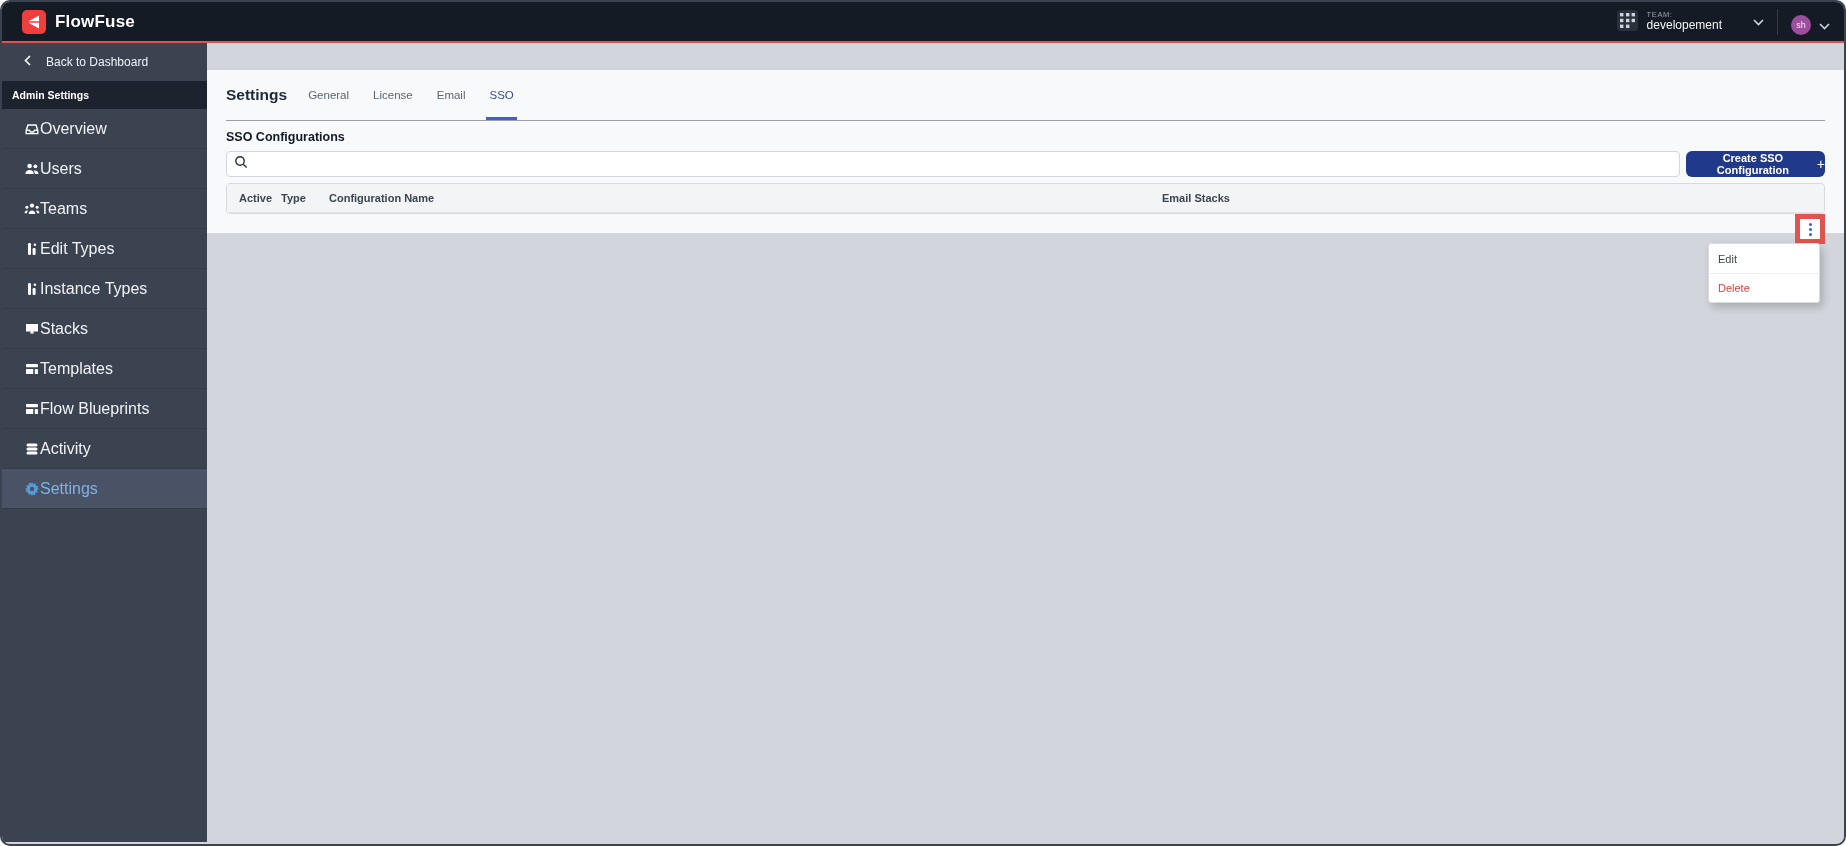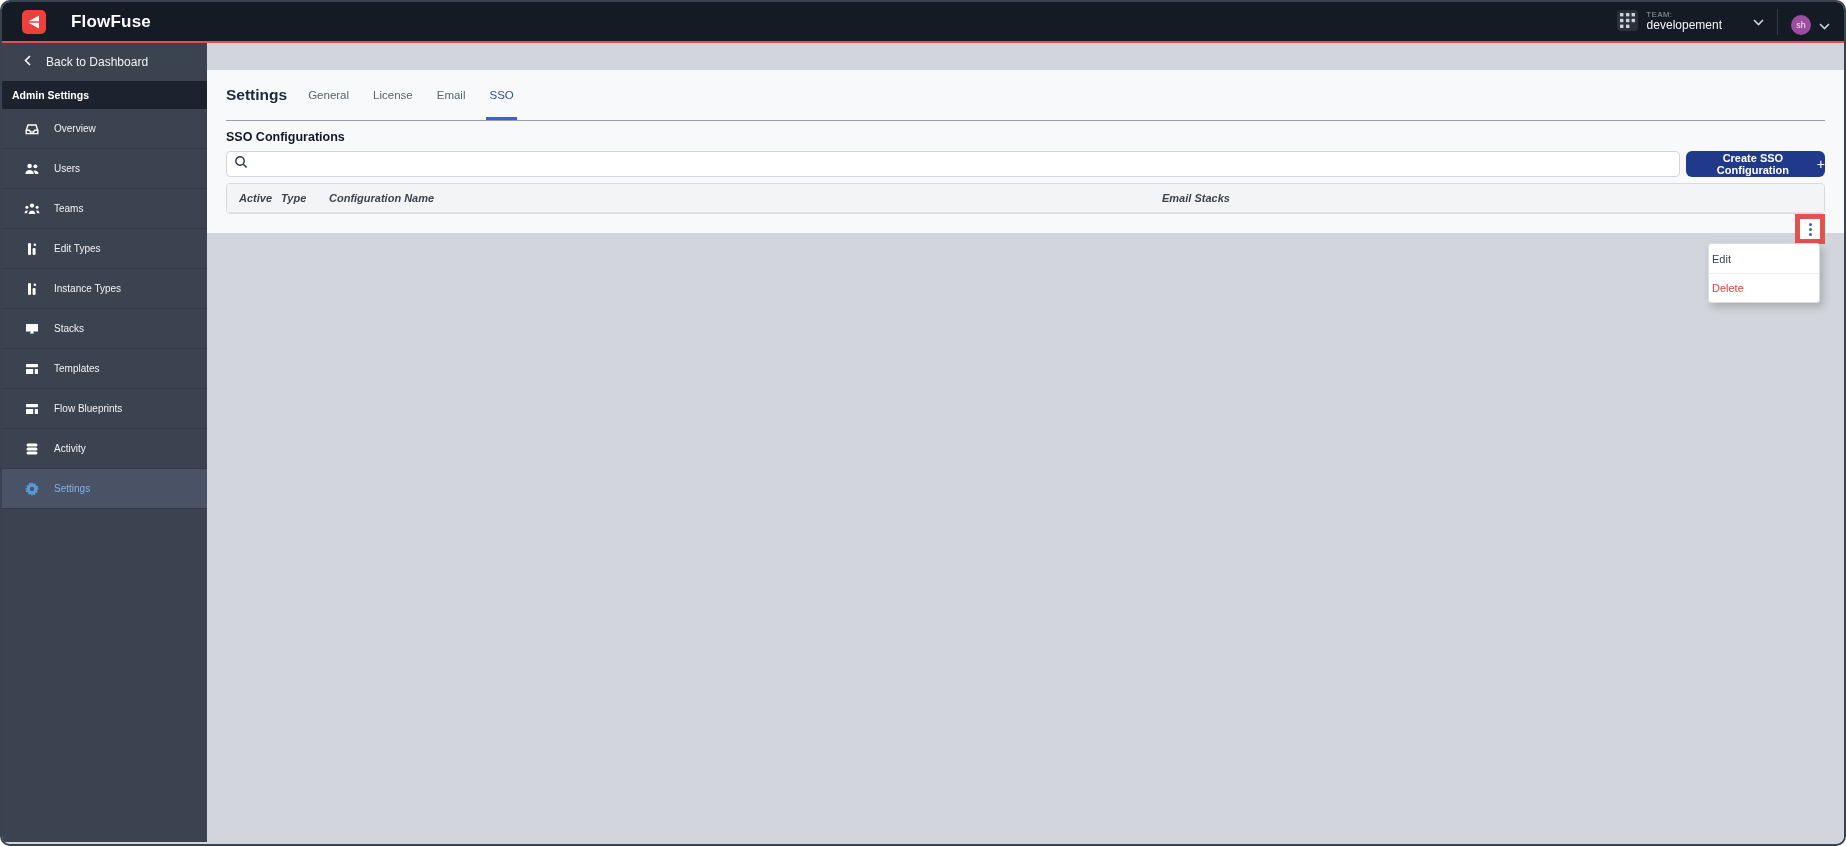--- a/index.html
+++ b/index.html
@@ -9,21 +9,21 @@
     border:2px solid #3a4250; border-radius:10px; overflow:hidden;
     background:#d2d5db;
   }
 
   
   .topbar {
     height:41px; background:#151b24; border-bottom:2px solid #e2514c;
     display:flex; align-items:center; justify-content:space-between;
     padding:0 14px 0 20px;
   }
-  .brand { display:flex; align-items:center; gap:25px; }
+  .brand { display:flex; align-items:center; gap:9px; }
   .brand-logo { width:24px; height:24px; background:#ee3f3c; border-radius:5px;
     display:flex; align-items:center; justify-content:center; }
   .brand-name { color:#ffffff; font-size:17px; font-weight:700; letter-spacing:.2px; }
   .topbar-right { display:flex; align-items:flex-end; gap:13px; }
   .team-chip { display:flex; align-items:center; gap:9px; cursor:pointer; }
   .team-texts { display:flex; flex-direction:column; line-height:1.15; }
   .team-label { font-size:7.5px; color:#9ca3af; letter-spacing:.6px; text-transform:uppercase; }
   .team-name { font-size:12px; color:#f3f4f6; }
   .chev { margin-left:22px; display:flex; }
   .vdiv { width:1px; height:26px; background:#323b49; }
@@ -33,22 +33,22 @@
 
   
   .layout { display:flex; height:799px; }
 
   
   .sidebar { width:205px; background:#3b4351; color:#fff; flex-shrink:0; }
   .back-row { height:38px; display:flex; align-items:center; gap:15px;
     padding-left:22px; font-size:12px; color:#f1f3f5; cursor:pointer; }
   .section-band { height:28px; background:#1d232e; display:flex; align-items:center;
     padding-left:10px; font-size:10.5px; font-weight:700; color:#ffffff; }
-  .nav-item { height:40px; display:flex; align-items:center; gap:14px; padding-left:22px;
-    font-size:10px; color:#f1f3f5; border-bottom:1px solid #343b48; cursor:pointer; }
+  .nav-item { height:40px; display:flex; align-items:center; padding-left:22px;
+    font-size:16px; color:#f1f3f5; border-bottom:1px solid #343b48; cursor:pointer; }
   .nav-item .nicon { width:16px; height:16px; display:flex; color:#ffffff; }
   .nav-item.active { background:#4a5366; color:#80b2e6; }
   .nav-item.active .nicon { color:#549bd8; }
 
   
   .main { flex:1; background:#d2d5db; position:relative; }
   .top-strip { height:27px; }
   .panel { background:#f8f9fb; padding:0 19px 19px 19px; }
   .tabs-row { height:50px; display:flex; align-items:stretch; }
   .page-title { font-size:15.5px; font-weight:700; color:#1f2937;
@@ -64,40 +64,40 @@
   .controls { display:flex; gap:6px; height:26px; }
   .searchbox { flex:1; background:#ffffff; border:1px solid #d3d6dc; border-radius:4px;
     display:flex; align-items:center; gap:6px; padding-left:7px; }
   .searchbox input { border:none; outline:none; flex:1; font-size:11px; background:transparent;
     font-family:"Liberation Sans", sans-serif; color:#1f2937; height:100%; }
   .create-btn { width:139px; background:#21398b; border:none; border-radius:6px; color:#ffffff;
     font-size:11px; font-weight:700; display:flex; align-items:center; justify-content:center;
     gap:8px; cursor:pointer; font-family:"Liberation Sans", sans-serif;padding-left:11px; }
   .create-btn .plus { font-size:14px; font-weight:400; line-height:1; }
 
-  .table { margin-top:6px; border:1px solid #d7dade; border-radius:4px; overflow:hidden;font-style:italic; }
+  .table { margin-top:6px; border:1px solid #d7dade; border-radius:4px; overflow:hidden; }
   .thead { display:flex; align-items:center; background:#f3f4f6; height:29px;
     font-size:11px; font-weight:700; color:#3c4450; border-bottom:1px solid #e2e4e8; }
   .trow { display:flex; align-items:center; background:#fafbfc; height:35px; font-size:11px; }
   .col-active { width:54px; padding-left:12px; }
   .col-type { width:48px; }
   .col-name { width:833px; }
   .col-email { flex:1; }
   .col-actions { width:40px; }
   .cell-link { color:#5b8bd8; cursor:pointer; }
 
   
   .kebab-annotation { position:absolute; left:1793px; top:212px; width:30px; height:30px;
     background:#ffffff; border:5px solid #e0534e; display:flex; flex-direction:column;
     align-items:center; justify-content:center; gap:2px; cursor:pointer; }
   .kebab-annotation .dot { width:3px; height:3px; border-radius:50%; background:#3a62c3; }
   .row-menu { position:absolute; left:1706px; top:241px; width:112px; background:#ffffff;
     border:1px solid #d9dce1; border-radius:3px; box-shadow:3px 4px 8px rgba(0,0,0,.2);
     font-size:11px; overflow:hidden; }
-  .row-menu .menu-item { height:29px; display:flex; align-items:center; padding-left:3px;
+  .row-menu .menu-item { height:29px; display:flex; align-items:center; padding-left:9px;
     color:#3a4352; cursor:pointer; }
   .row-menu .menu-item + .menu-item { border-top:1px solid #eceef1; }
   .row-menu .menu-item.danger { color:#e0403a; }
 </style>
 </head>
 <body>
 
 <div class="frame">
 
   <div class="topbar">

